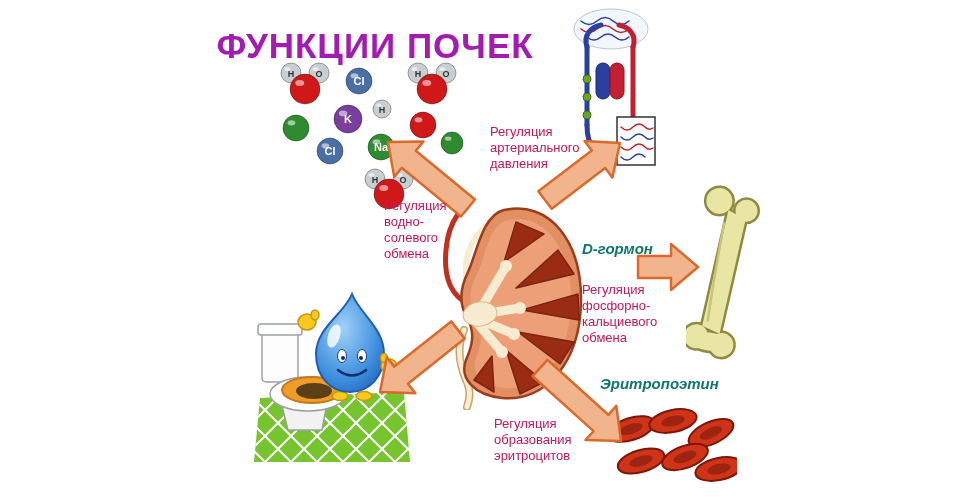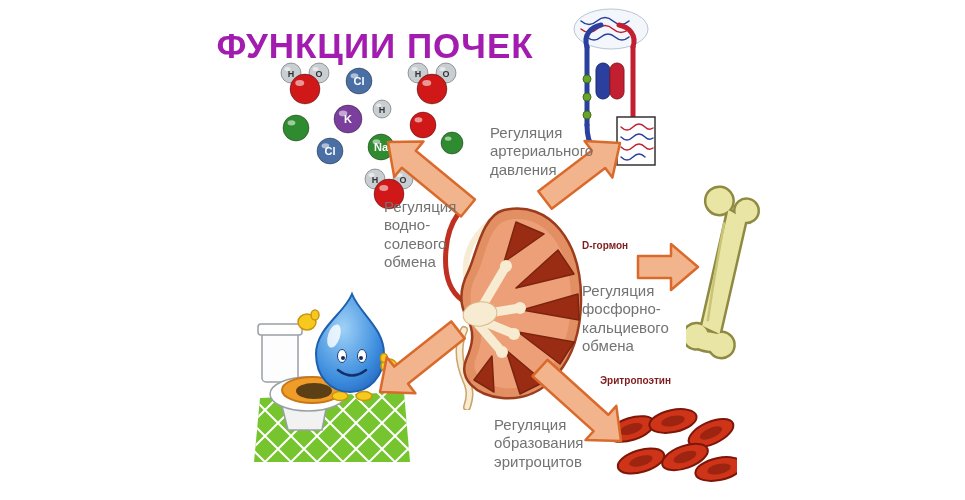--- a/index.html
+++ b/index.html
@@ -9,25 +9,25 @@
     background:#ffffff; overflow:hidden;
   }
   .abs { position:absolute; }
   .title {
     position:absolute; left:168px; top:8px; width:414px;
     text-align:center; font-size:35px; font-weight:bold;
     color:#a21caf; letter-spacing:1px; font-family:"Liberation Sans", sans-serif;margin-top:18px;
   }
   .label {
     position:absolute; white-space:pre-line;
-    font-size:15px; line-height:1.22; color:#737373; font-weight:500;
+    font-size:13px; line-height:1.22; color:#be185d; font-weight:500;
   }
   .hormone {
-    position:absolute; color:#7f1d1d;
-    font-weight:bold; font-size:10px;
+    position:absolute; color:#0f766e;
+    font-style:italic; font-weight:bold; font-size:15px;
   }
   svg { display:block; }
 </style>
 </head>
 <body>
 
 <div id="canvas">
 
   <div class="title">ФУНКЦИИ ПОЧЕК</div>
 

